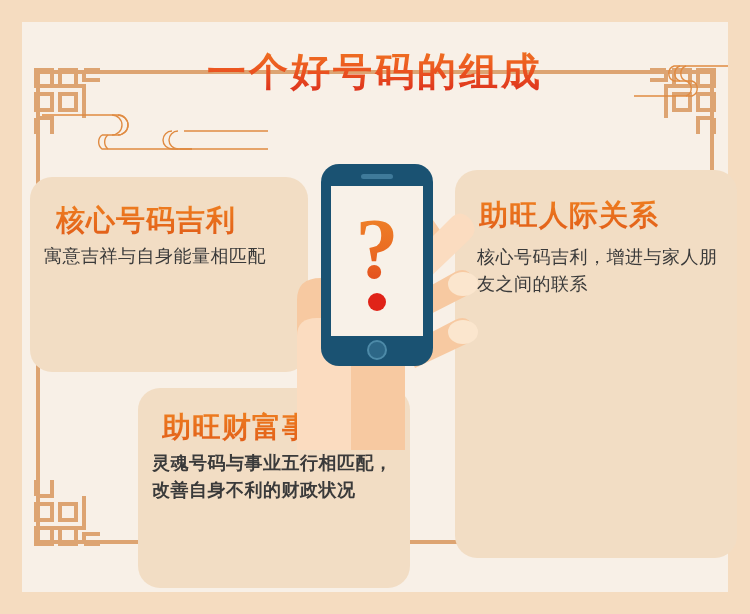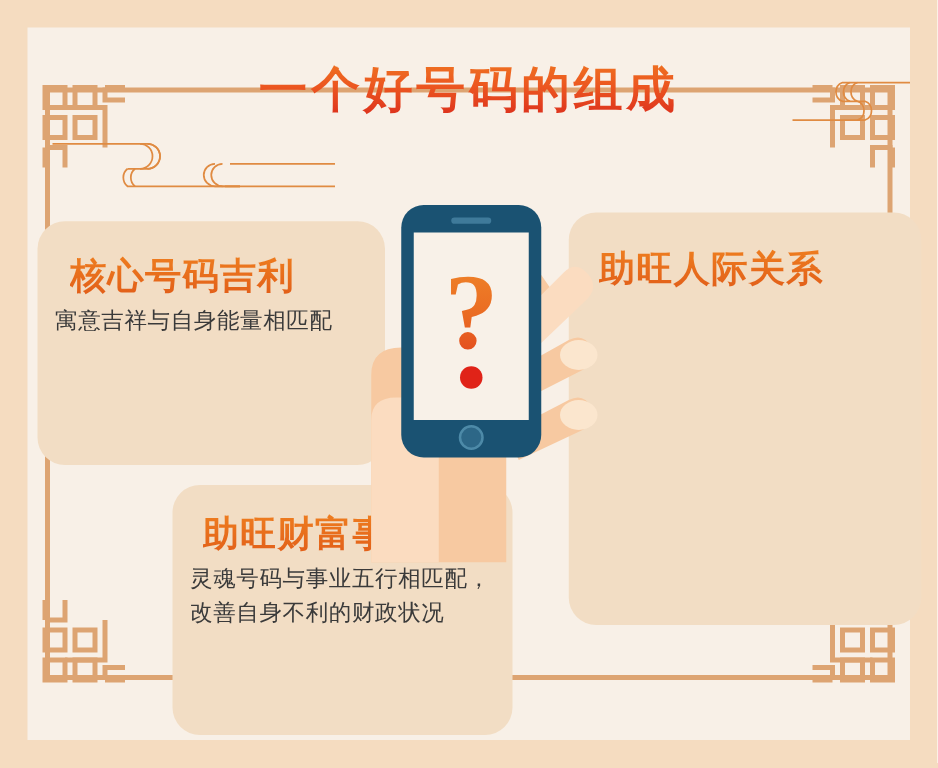--- a/index.html
+++ b/index.html
@@ -36,40 +36,40 @@
          font-size:39px;font-weight:bold;letter-spacing:3px;
          background:linear-gradient(180deg,#ef7922 0%,#ec5620 45%,#d8271c 100%);
          -webkit-background-clip:text;background-clip:text;
          -webkit-text-fill-color:transparent;color:#e4521e;
          white-space:nowrap;}
 
   
   .card{position:absolute;background:#f2ddc4;box-sizing:border-box;}
   .card-left  {left:30px;  top:177px; width:278px; height:195px;
                border-radius:22px 22px 22px 22px;}
-  .card-right {left:455px; top:170px; width:282px; height:330px;
+  .card-right {left:455px; top:170px; width:282px; height:388px;
                border-radius:22px;}
   .card-bottom{left:138px; top:388px; width:272px; height:200px;
                border-radius:22px;}
 
   .card-head{font-family:"Liberation Serif","DejaVu Serif",serif;
              font-weight:bold;font-size:29px;letter-spacing:1px;
              background:linear-gradient(180deg,#ef8020 0%,#e05a18 100%);
              -webkit-background-clip:text;background-clip:text;
              -webkit-text-fill-color:transparent;color:#e4671c;
              white-space:nowrap;}
   .card-body{font-size:18px;line-height:1.48;color:#3a3a3a;
              letter-spacing:0.5px;}
 
   .card-left   .card-head{position:absolute;left:26px;top:24px;}
   .card-left   .card-body{position:absolute;left:14px;top:66px;width:250px;}
   .card-right  .card-head{position:absolute;left:24px;top:26px;}
   .card-right  .card-body{position:absolute;left:22px;top:74px;width:244px;}
   .card-bottom .card-head{position:absolute;left:24px;top:20px;}
-  .card-bottom .card-body{position:absolute;left:14px;top:62px;width:252px;}
+  .card-bottom .card-body{position:absolute;left:14px;top:62px;width:252px;font-weight:bold;}
 
   
   .illus{position:absolute;left:255px;top:150px;width:260px;height:300px;}
 </style>
 </head>
 <body>
 
 <div id="poster">
 
   <div class="inner-panel"></div>
@@ -157,20 +157,21 @@
 
   <div class="title">一个好号码的组成</div>
 
   <div class="card card-left">
     <div class="card-head">核心号码吉利</div>
     <div class="card-body">寓意吉祥与自身能量相匹配</div>
   </div>
 
   <div class="card card-right">
     <div class="card-head">助旺人际关系</div>
+    <div class="card-body">核心号码吉利，增进与家人朋友之间的联系</div>
   </div>
 
   <div class="card card-bottom">
     <div class="card-head">助旺财富事业</div>
     <div class="card-body">灵魂号码与事业五行相匹配，改善自身不利的财政状况</div>
   </div>
 
   <svg class="illus" viewBox="0 0 260 300">
     <defs>
       <linearGradient id="qgrad" x1="0" y1="0" x2="0" y2="1">

